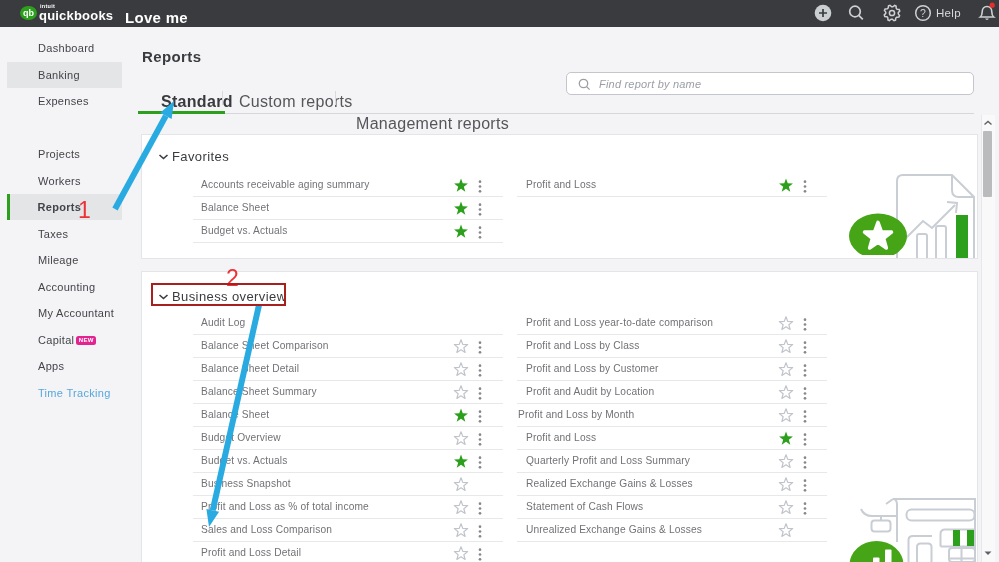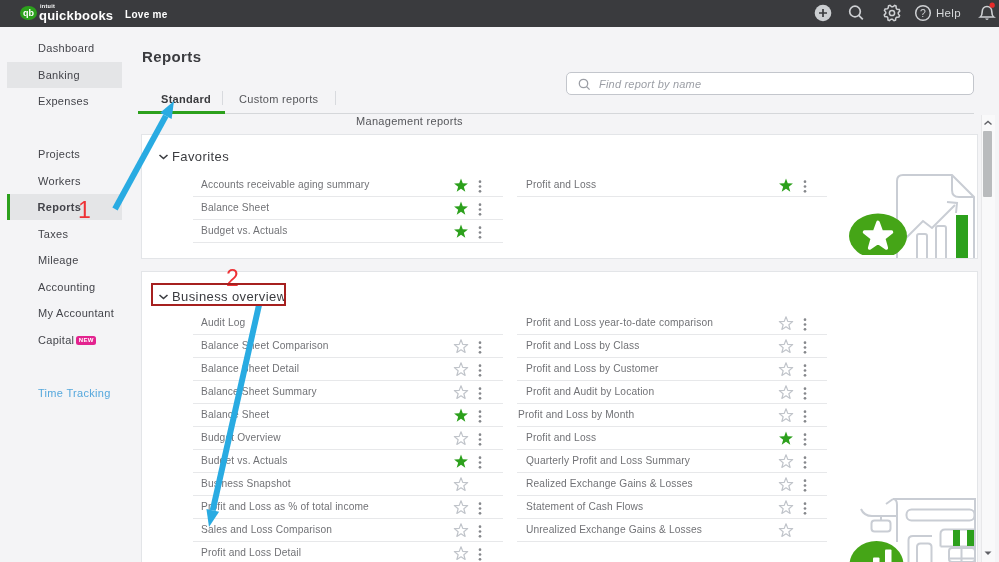--- a/index.html
+++ b/index.html
@@ -2,34 +2,34 @@
 <html><head>
 <meta charset="utf-8">
 <style>
 * { margin:0; padding:0; box-sizing:border-box; }
 html,body { width:999px; height:562px; overflow:hidden; }
 body { font-family:"Liberation Sans", sans-serif; background:#f4f4f6; position:relative; color:#393a3d; }
 #topbar { position:absolute; left:0; top:0; width:999px; height:27px; background:#3a3b3e; }
 #qbcirc { position:absolute; left:20px; top:5.5px; width:17px; height:14.5px; border-radius:50%; background:#2ca01c; color:#fff; font-weight:bold; font-size:9px; text-align:center; line-height:14px; }
 #intuit { position:absolute; left:40px; top:2.5px; font-size:5.5px; font-weight:bold; color:#fff; letter-spacing:.3px; }
 #qbtext { position:absolute; left:39px; top:7.5px; font-size:13px; font-weight:bold; color:#fff; letter-spacing:.2px; }
-#loveme { position:absolute; left:125px; top:8.5px; font-size:10px; font-weight:bold; color:#fff; letter-spacing:.3px; }
+#loveme { position:absolute; left:125px; top:8.5px; font-size:15px; font-weight:bold; color:#fff; letter-spacing:.3px; }
 .tbicon { position:absolute; top:0; }
 #helptext { position:absolute; left:936px; top:7px; font-size:11.5px; color:#d7d9db; letter-spacing:.3px; }
 #sidebar { position:absolute; left:0; top:27px; width:130px; height:535px; background:#f4f4f6; }
 .navitem { position:absolute; left:7px; width:115px; height:26px; font-size:11px; color:#43444a; letter-spacing:.3px; line-height:26px; padding-left:31px; }
 .navhl { background:#e4e5e7; }
 #nav-reports { font-weight:bold; background:#e4e5e7; border-left:3.5px solid #2ca01c; padding-left:27.5px; }
 #nav-time { color:#56a8dd; }
 #newbadge { display:inline-block; background:#e3238f; color:#fff; font-size:6px; font-weight:bold; border-radius:2.5px; padding:1px 2.5px; margin-left:2px; vertical-align:2px; letter-spacing:.3px; line-height:6.5px; }
 #main { position:absolute; left:130px; top:27px; width:869px; height:535px; background:#f4f4f6; }
 #title { position:absolute; left:12px; top:21px; font-size:15px; font-weight:bold; letter-spacing:.4px; color:#3b3c40; }
 #searchbox { position:absolute; left:436px; top:45px; width:408px; height:23px; background:#fff; border:1px solid #c3c6cc; border-radius:5px; }
 #searchbox .ph { position:absolute; left:32px; top:5px; font-size:11px; font-style:italic; color:#9b9ea5; letter-spacing:.2px; }
-.tab { position:absolute; top:66px; font-size:11px; letter-spacing:.3px; color:#55565a; }
+.tab { position:absolute; top:66px; font-size:16px; letter-spacing:.3px; color:#55565a; }
 #tab1 { left:31px; font-weight:bold; color:#393a3d; }
 #tab2 { left:109px; }
 #tab3 { left:226px;margin-top:22px; }
 .tabsep { position:absolute; top:64px; width:1px; height:14px; background:#d8dade; }
 #tabline { position:absolute; left:8px; top:86px; width:836px; height:1px; background:#d5d7da; }
 #tabgreen { position:absolute; left:8px; top:84px; width:87px; height:3px; background:#2ca01c; }
 .card { position:absolute; background:#fff; border:1px solid #e3e5e8; left:11px; width:837px; overflow:hidden; }
 #card1 { top:107px; height:125px; }
 #card2 { top:244px; height:292px; border-bottom:none; }
 .sechead { position:absolute; left:16px; font-size:13px; color:#3b3c40; letter-spacing:.4px; }
@@ -76,20 +76,21 @@
   <div class="navitem navhl" style="top:35px">Banking</div>
   <div class="navitem" style="top:61px">Expenses</div>
   <div class="navitem" style="top:141px">Workers</div>
   <div class="navitem" style="top:114px">Projects</div>
   <div class="navitem" id="nav-reports" style="top:167px">Reports</div>
   <div class="navitem" style="top:194px">Taxes</div>
   <div class="navitem" style="top:220px">Mileage</div>
   <div class="navitem" style="top:247px">Accounting</div>
   <div class="navitem" style="top:273px">My Accountant</div>
   <div class="navitem" style="top:300px">Capital<span id="newbadge">NEW</span></div>
+  <div class="navitem" style="top:326px">Apps</div>
   <div class="navitem" id="nav-time" style="top:353px">Time Tracking</div>
 </div>
 <div id="main">
   <div id="title">Reports</div>
   <div id="searchbox">
     <svg style="position:absolute;left:10px;top:4px" width="16" height="16">
         <circle cx="6.5" cy="6.5" r="4.2" fill="none" stroke="#9b9ea5" stroke-width="1.3"></circle>
         <path d="M9.6 9.6l3 3" stroke="#9b9ea5" stroke-width="1.3"></path>
       </svg>
     <span class="ph">Find report by name</span>

